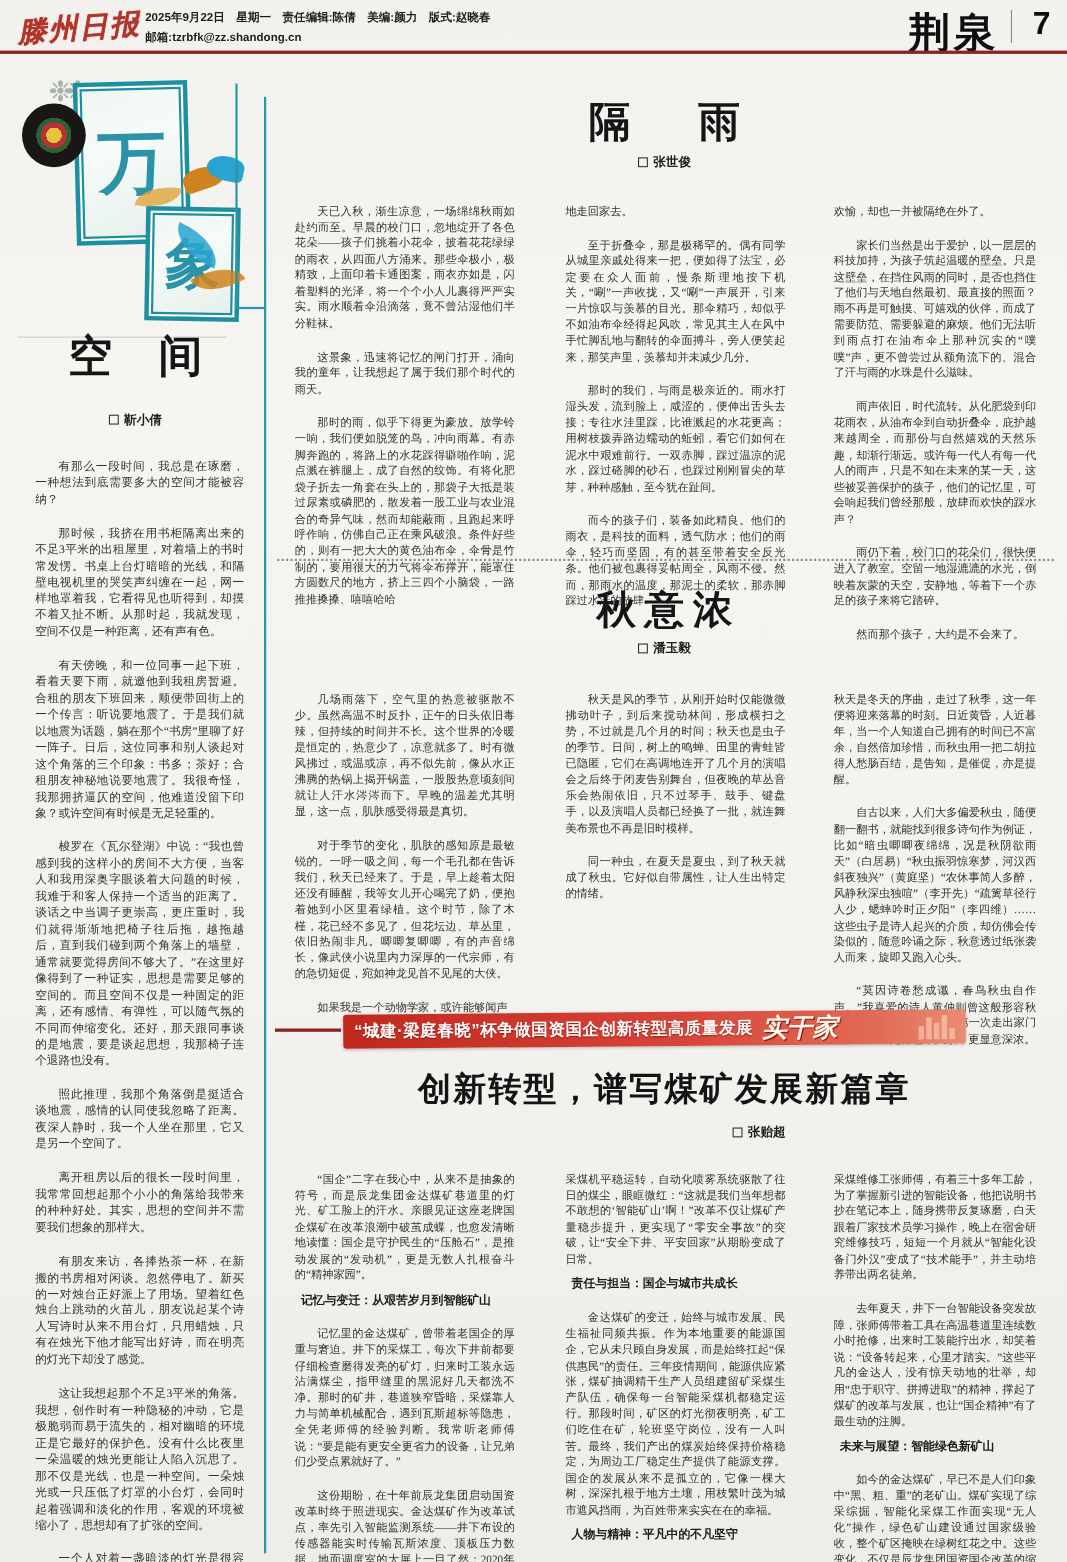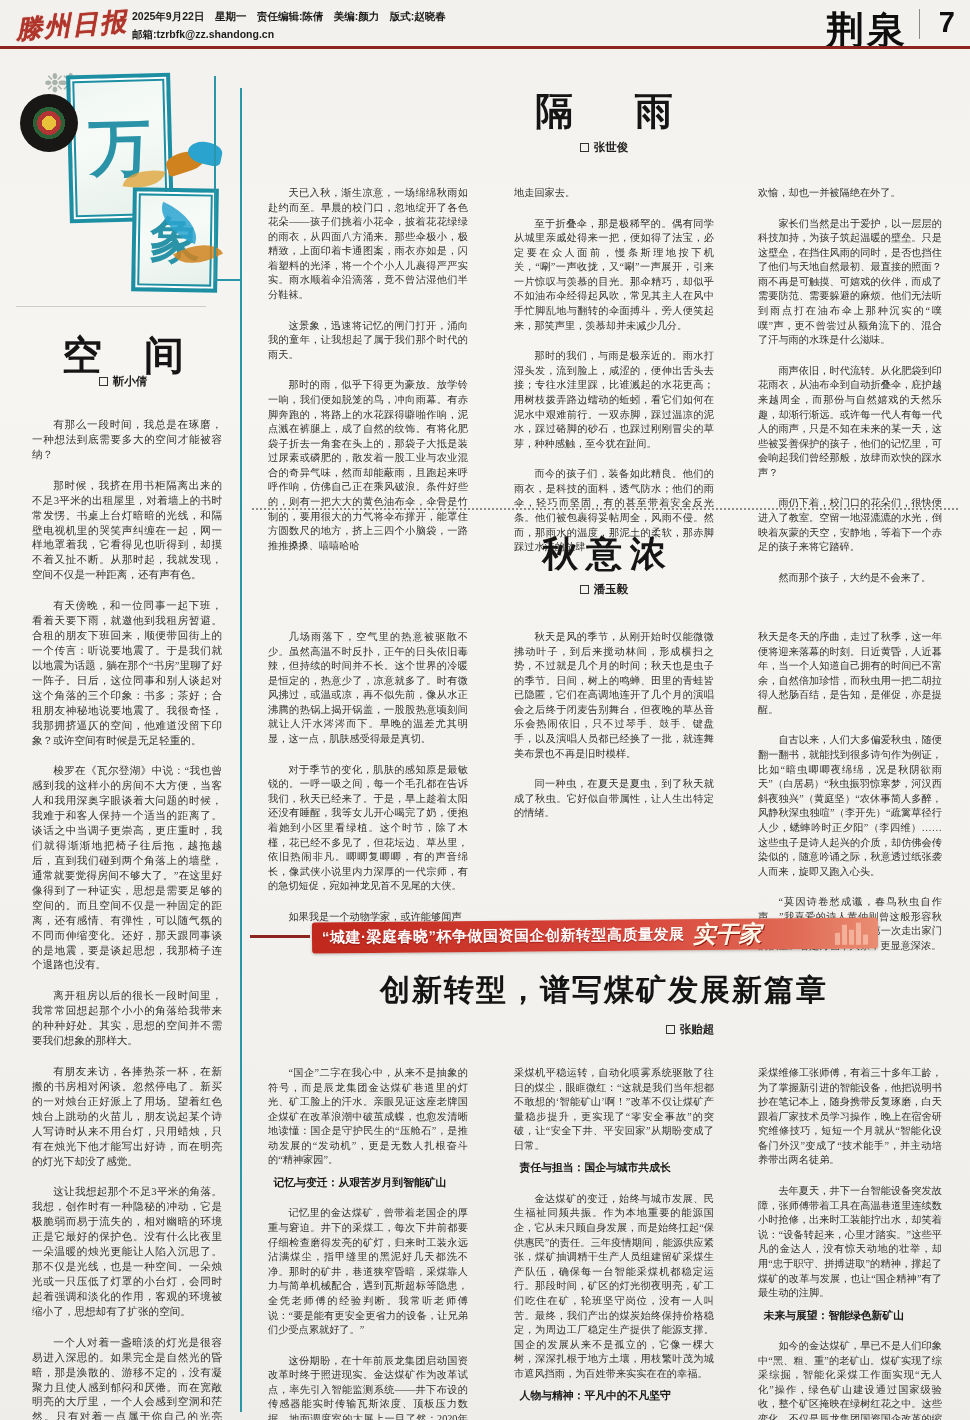--- a/index.html
+++ b/index.html
@@ -49,21 +49,21 @@
         background:#e0a53c;transform:rotate(10deg);opacity:.8;}
 
   
   .body-text p{margin:16px;text-indent:2em;text-align:justify;}
   .body-text p.cont{text-indent:0;}
   .byline{font-size:11.5px;color:#1d1d1d;display:flex;align-items:center;justify-content:center;gap:5px;
         font-family:"Liberation Sans","DejaVu Sans",sans-serif;font-weight:bold;}
   .sq{display:inline-block;width:9px;height:9px;border:1.4px solid #333;background:transparent;}
 
   
-  .space-title{position:absolute;left:16px;top:328px;width:214px;text-align:center;
+  .space-title{position:absolute;left:16px;top:296px;width:214px;text-align:center;
         font-size:40px;font-weight:bold;color:#151515;letter-spacing:16px;text-indent:16px;}
   .space-byline{position:absolute;left:16px;top:374px;width:214px;}
   .space-body{position:absolute;left:16px;top:402px;width:222px;font-size:10.6px;line-height:1.41;color:#33312f;}
   .space-body p{margin-bottom:1px;}
 
   
   .rain-title{position:absolute;left:250px;top:86px;width:708px;text-align:center;
         font-size:38px;font-weight:bold;color:#151515;letter-spacing:26px;text-indent:26px;}
   .rain-byline{position:absolute;left:250px;top:140px;width:708px;}
   .col{position:absolute;font-size:10.2px;line-height:1.43;color:#33312f;}
@@ -142,20 +142,21 @@
   <div class="space-title" data-interactable="false">空 间</div>
   <div class="space-byline byline" data-interactable="false">
     <span class="sq" data-interactable="false"></span>
     <span data-interactable="false">靳小倩</span>
   </div>
   <div class="space-body body-text" data-interactable="false">
     <p data-interactable="false">有那么一段时间，我总是在琢磨，一种想法到底需要多大的空间才能被容纳？</p>
     <p data-interactable="false">那时候，我挤在用书柜隔离出来的不足3平米的出租屋里，对着墙上的书时常发愣。书桌上台灯暗暗的光线，和隔壁电视机里的哭笑声纠缠在一起，网一样地罩着我，它看得见也听得到，却摸不着又扯不断。从那时起，我就发现，空间不仅是一种距离，还有声有色。</p>
     <p data-interactable="false">有天傍晚，和一位同事一起下班，看着天要下雨，就邀他到我租房暂避。合租的朋友下班回来，顺便带回街上的一个传言：听说要地震了。于是我们就以地震为话题，躺在那个“书房”里聊了好一阵子。日后，这位同事和别人谈起对这个角落的三个印象：书多；茶好；合租朋友神秘地说要地震了。我很奇怪，我那拥挤逼仄的空间，他难道没留下印象？或许空间有时候是无足轻重的。</p>
     <p data-interactable="false">梭罗在《瓦尔登湖》中说：“我也曾感到我的这样小的房间不大方便，当客人和我用深奥字眼谈着大问题的时候，我难于和客人保持一个适当的距离了。谈话之中当调子更崇高，更庄重时，我们就得渐渐地把椅子往后拖，越拖越后，直到我们碰到两个角落上的墙壁，通常就要觉得房间不够大了。”在这里好像得到了一种证实，思想是需要足够的空间的。而且空间不仅是一种固定的距离，还有感情、有弹性，可以随气氛的不同而伸缩变化。还好，那天跟同事谈的是地震，要是谈起思想，我那椅子连个退路也没有。</p>
+    <p data-interactable="false">照此推理，我那个角落倒是挺适合谈地震，感情的认同使我忽略了距离。夜深人静时，我一个人坐在那里，它又是另一个空间了。</p>
     <p data-interactable="false">离开租房以后的很长一段时间里，我常常回想起那个小小的角落给我带来的种种好处。其实，思想的空间并不需要我们想象的那样大。</p>
     <p data-interactable="false">有朋友来访，各捧热茶一杯，在新搬的书房相对闲谈。忽然停电了。新买的一对烛台正好派上了用场。望着红色烛台上跳动的火苗儿，朋友说起某个诗人写诗时从来不用台灯，只用蜡烛，只有在烛光下他才能写出好诗，而在明亮的灯光下却没了感觉。</p>
     <p data-interactable="false">这让我想起那个不足3平米的角落。我想，创作时有一种隐秘的冲动，它是极脆弱而易于流失的，相对幽暗的环境正是它最好的保护色。没有什么比夜里一朵温暖的烛光更能让人陷入沉思了。那不仅是光线，也是一种空间。一朵烛光或一只压低了灯罩的小台灯，会同时起着强调和淡化的作用，客观的环境被缩小了，思想却有了扩张的空间。</p>
     <p data-interactable="false">一个人对着一盏暗淡的灯光是很容易进入深思的。如果完全是自然光的昏暗，那是涣散的、游移不定的，没有凝聚力且使人感到郁闷和厌倦。而在宽敞明亮的大厅里，一个人会感到空洞和茫然。只有对着一点属于你自己的光亮时，才能凝神静气地进入沉思。</p>
   </div>
 
   <div class="rain-title" data-interactable="false">隔 雨</div>
   <div class="rain-byline byline" data-interactable="false">
     <span class="sq" data-interactable="false"></span>
     <span data-interactable="false">张世俊</span>

